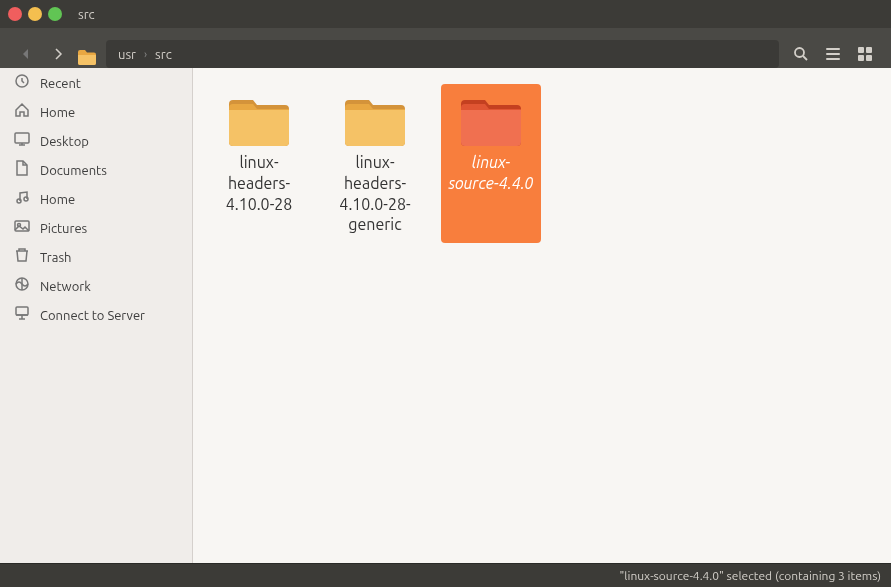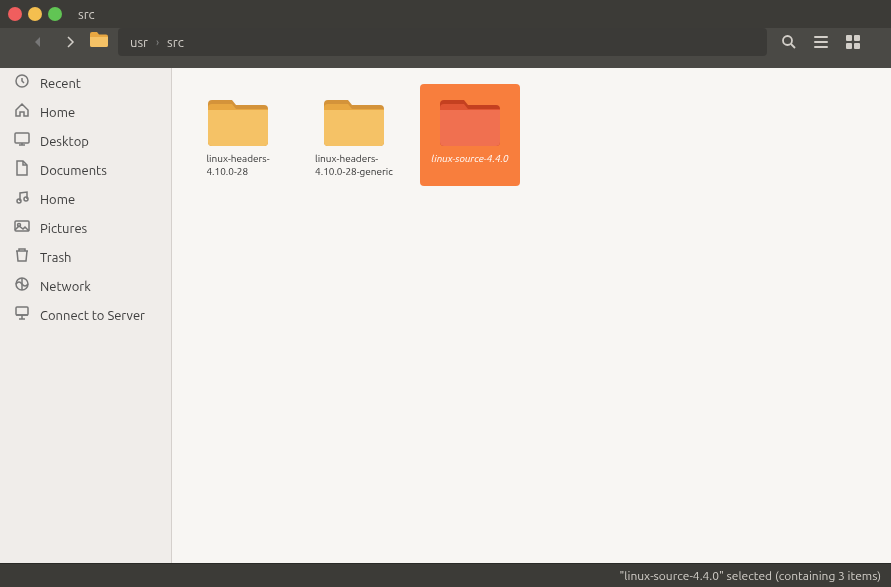--- a/index.html
+++ b/index.html
@@ -42,22 +42,22 @@
       color: #d3cfc9;
       font-size: 13px;
       margin-left: 8px;
     }
 
     
     .toolbar {
       height: 40px;
       background: #4a4945;
       display: flex;
-      align-items: flex-start;
-      padding: 0 24px;
+      align-items: flex-end;
+      padding: 0 12px;
       flex-shrink: 0;
       gap: 4px;
     }
     .nav-btn {
       width: 28px;
       height: 28px;
       background: transparent;
       border: none;
       border-radius: 4px;
       color: #d3cfc9;
@@ -117,21 +117,21 @@
 
     
     .main {
       display: flex;
       flex: 1;
       overflow: hidden;
     }
 
     
     .sidebar {
-      width: 172px;
+      width: 193px;
       background: #f0edea;
       flex-shrink: 0;
       overflow-y: auto;
       display: flex;
       flex-direction: column;
       border-right: 1px solid #d5d0cc;
     }
     .sidebar-item {
       display: flex;
       align-items: center;
@@ -171,22 +171,23 @@
       width: 100px;
       padding: 8px 6px;
       border-radius: 4px;
       cursor: pointer;
       gap: 4px;
     }
     .file-item.selected { background: #f87e3d; font-style: italic; }
     .file-item.selected .file-name { color: white; }
 
     .file-name {
-      font-size: 10px;
+      font-size: 16px;
       color: #333;
+      text-align: center;
       word-break: break-word;
       line-height: 1.3;
       max-width: 96px;
     }
 
     
     .statusbar {
       height: 24px;
       background: #3c3b37;
       display: flex;

